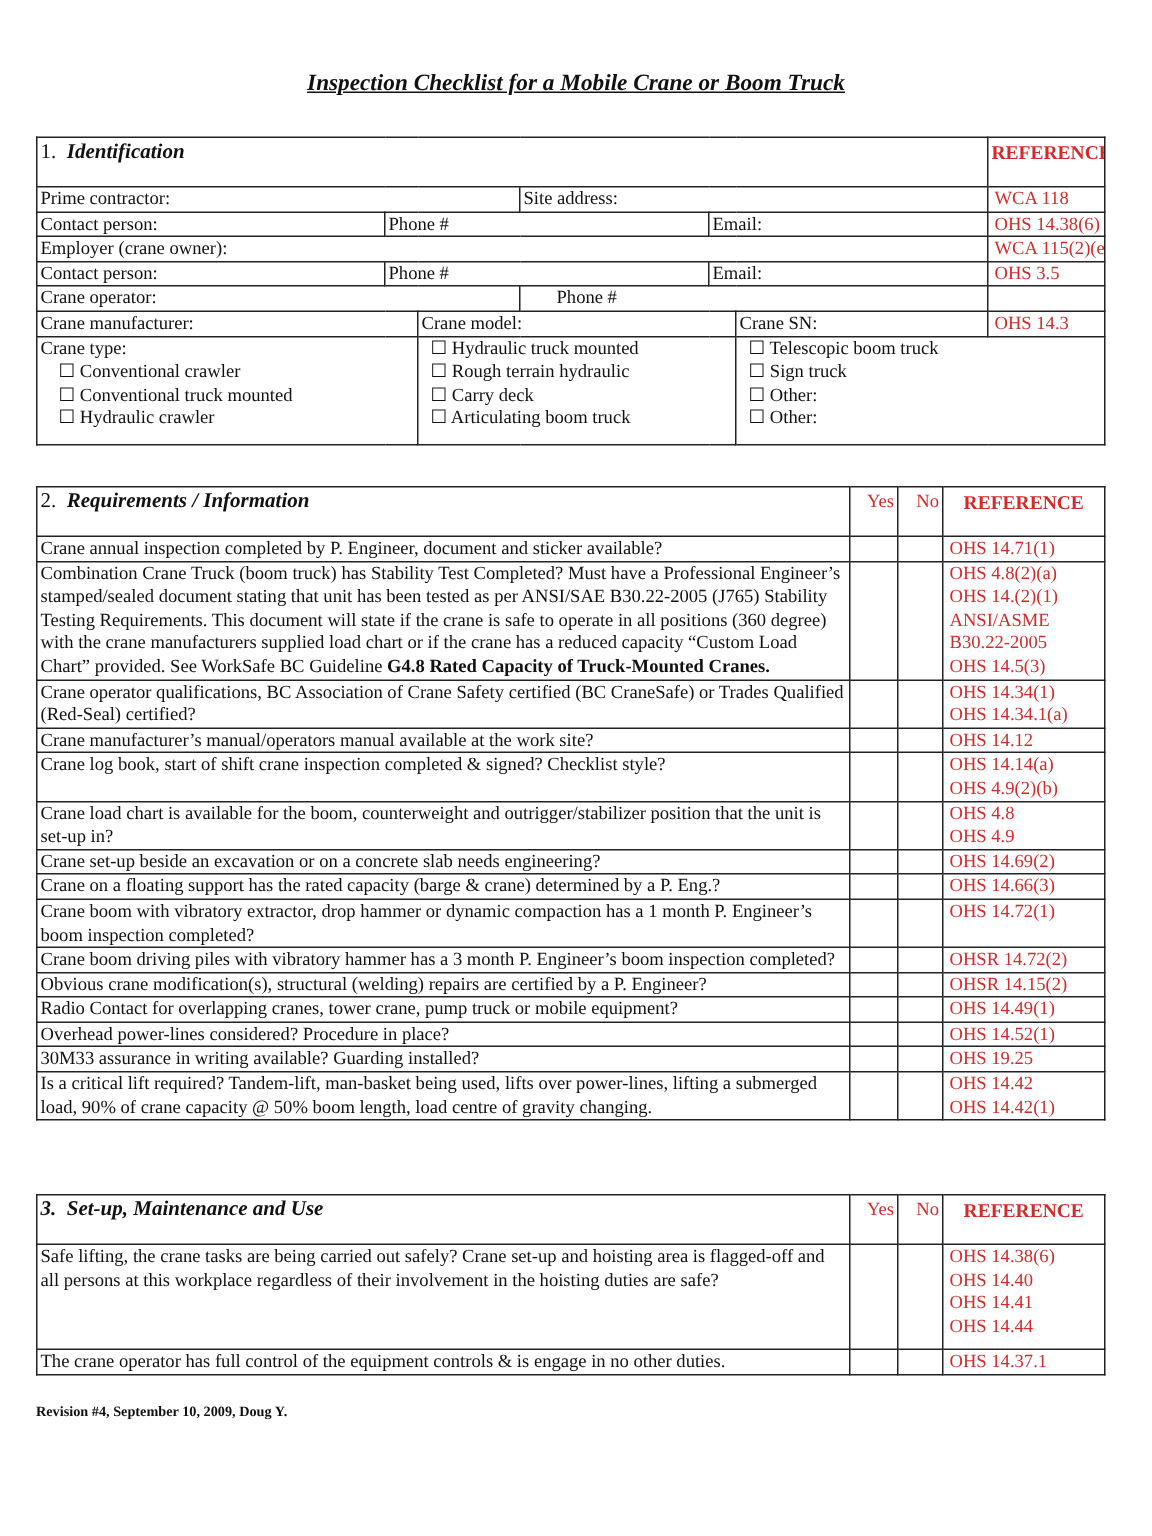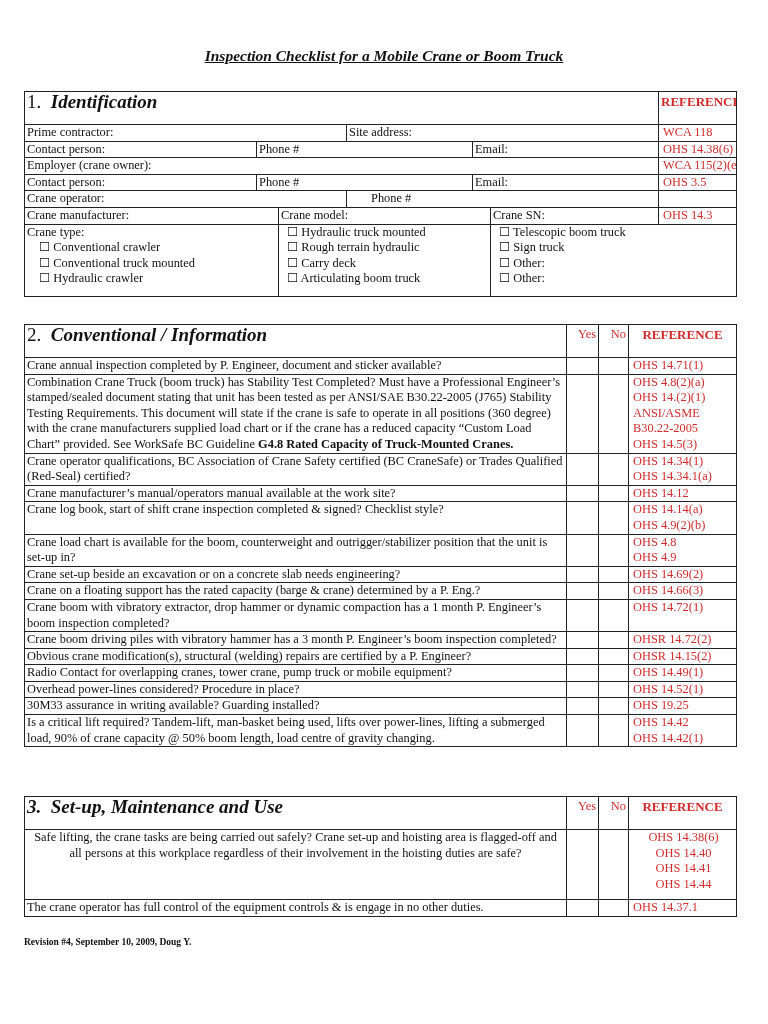--- a/index.html
+++ b/index.html
@@ -5,21 +5,21 @@
   html, body { margin:0; padding:0; background:#ffffff; }
   body { width:768px; height:1024px; position:relative; overflow:hidden;
          font-family:"Liberation Serif", "DejaVu Serif", serif; color:#111; font-size:12.4px; }
   .title { position:absolute; top:47px; left:0; width:768px; text-align:center;
            font-size:15.5px; font-weight:bold; font-style:italic; text-decoration:underline; }
   table { position:absolute; left:24px; border-collapse:collapse; table-layout:fixed; }
   td { border:1.3px solid #222; padding:0 2px; vertical-align:top; line-height:15.6px; white-space:nowrap; overflow:hidden; }
   .ref { color:#d22b2b; padding-left:4px; }
   .refh { color:#d22b2b; font-weight:bold; font-size:13px; text-align:center; padding-top:2px; }
   .yn { color:#d22b2b; text-align:right; padding-top:2px; }
-  .sech { font-size:19px; padding-top:2px; height:30px; }
+  .sech { font-size:14px; padding-top:2px; height:30px; }
   .sech b { font-style:italic; }
   .wrap { white-space:normal; }
   .ck { padding-left:12px; }
   .footer { position:absolute; left:24px; top:937px; font-size:9.5px;font-weight:bold; }
   #t1 { top:91px; width:712px; }
   #t2 { top:324px; width:712px; }
   #t3 { top:796px; width:712px; }
 </style>
 </head>
 <body>
@@ -101,21 +101,21 @@
 <table id="t2">
   <colgroup>
       <col style="width:542px">
       <col style="width:32px">
       <col style="width:30px">
       <col style="width:108px">
     </colgroup>
   <tbody>
       <tr>
     <td class="sech">
-      <span>2.</span>&nbsp;&nbsp;<b>Conventional /  Information</b>
+      <span>2.</span>&nbsp;&nbsp;<b>Requirements /  Information</b>
     </td>
     <td class="yn">Yes</td>
     <td class="yn">No</td>
     <td class="refh">REFERENCE</td>
   </tr>
   </tbody>
     <tbody id="s2body">
       <tr>
         <td class="wrap"><span>Crane annual inspection completed by P. Engineer, document and sticker available?</span></td>
         <td></td>
@@ -258,21 +258,21 @@
       <tr>
     <td class="sech">
       <b><span>3.</span>&nbsp;&nbsp;<span>Set-up, Maintenance and Use</span></b>
     </td>
     <td class="yn">Yes</td>
     <td class="yn">No</td>
     <td class="refh">REFERENCE</td>
   </tr>
   </tbody>
     <tbody id="s3body">
-      <tr style="height: 70px; text-align: center;">
+      <tr style="height: 70px;">
         <td class="wrap"><span>Safe lifting, the crane tasks are being carried out safely? Crane set-up and hoisting area is flagged-off and all persons at this workplace regardless of their involvement in the hoisting duties are safe?</span></td>
         <td></td>
         <td></td>
         <td class="ref">
           <div>OHS 14.38(6)</div>
           <div>OHS 14.40</div>
           <div>OHS 14.41</div>
           <div>OHS 14.44</div>
         </td>
       </tr>

